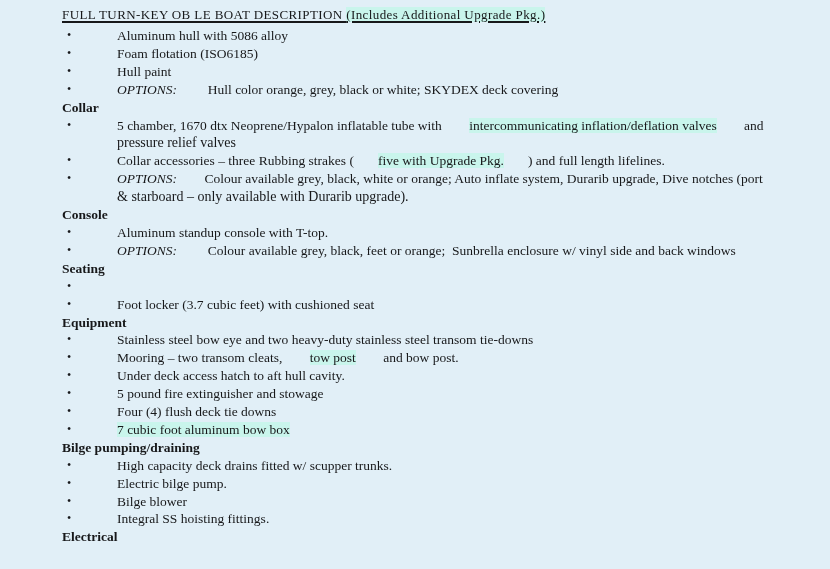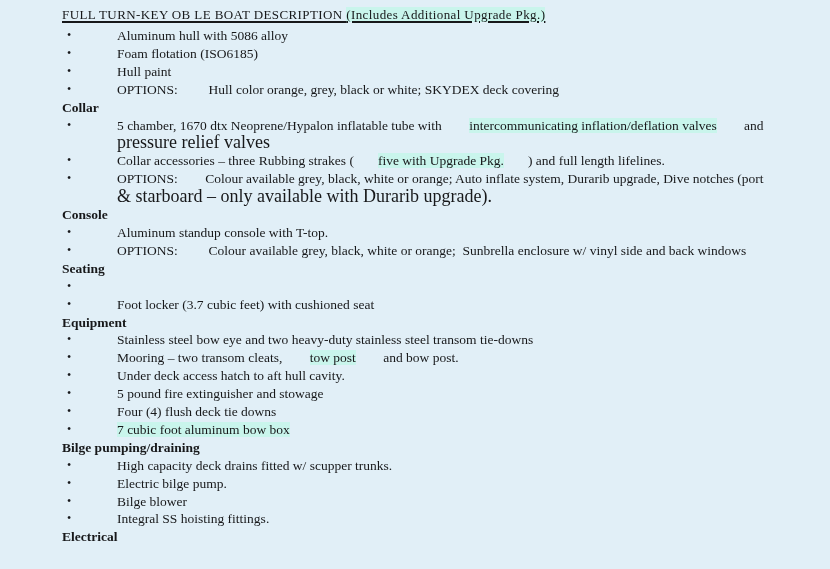--- a/index.html
+++ b/index.html
@@ -43,27 +43,27 @@
   }
   .bullet {
     flex: 0 0 31px;
     width: 31px;
     padding-left: 5px;
     box-sizing: border-box;
     font-size: 12px;
   }
   .cont-line {
     padding-left: 31px;
-    font-size: 18px;
+    font-size: 14px;
     line-height: 17.9px;
     white-space: nowrap;
   }
   .line-text { white-space: pre; }
   .line-text span { white-space: pre; margin-left: 24px; }
-  .seg-italic { }
+  .seg-italic { font-style: italic; }
   .seg-highlight { background: var(--hl, #c9f5ec); text-align: right; }
   .title-highlight { background: var(--hl, #c9f5ec); }
 </style>
 </head>
 <body>
 
 <div class="page">
   <div class="doc-title"><span>FULL TURN-KEY OB LE BOAT DESCRIPTION </span><span class="title-highlight">(Includes Additional Upgrade Pkg.)</span></div>
   <div class="doc-body">
       <div class="bullet-line">
@@ -97,21 +97,21 @@
         <span class="line-text"><span class="seg-italic">OPTIONS:</span><span> Colour available grey, black, white or orange; Auto inflate system, Durarib upgrade, Dive notches (port</span></span>
       </div>
       <div class="cont-line"><span class="line-text"><span>&amp; starboard – only available with Durarib upgrade).</span></span></div>
       <div class="section-heading">Console</div>
       <div class="bullet-line">
         <span class="bullet">•</span>
         <span class="line-text"><span>Aluminum standup console with T-top.</span></span>
       </div>
       <div class="bullet-line">
         <span class="bullet">•</span>
-        <span class="line-text"><span class="seg-italic">OPTIONS:</span><span>  Colour available grey, black, white or orange;  Sunbrella enclosure w/ vinyl side and back windows</span></span>
+        <span class="line-text"><span class="seg-italic">OPTIONS:</span><span>  Colour available grey, black, feet or orange;  Sunbrella enclosure w/ vinyl side and back windows</span></span>
       </div>
       <div class="section-heading">Seating</div>
       <div class="bullet-line">
         <span class="bullet">•</span>
       </div>
       <div class="bullet-line">
         <span class="bullet">•</span>
         <span class="line-text"><span>Foot locker (3.7 cubic feet) with cushioned seat</span></span>
       </div>
       <div class="section-heading">Equipment</div>

